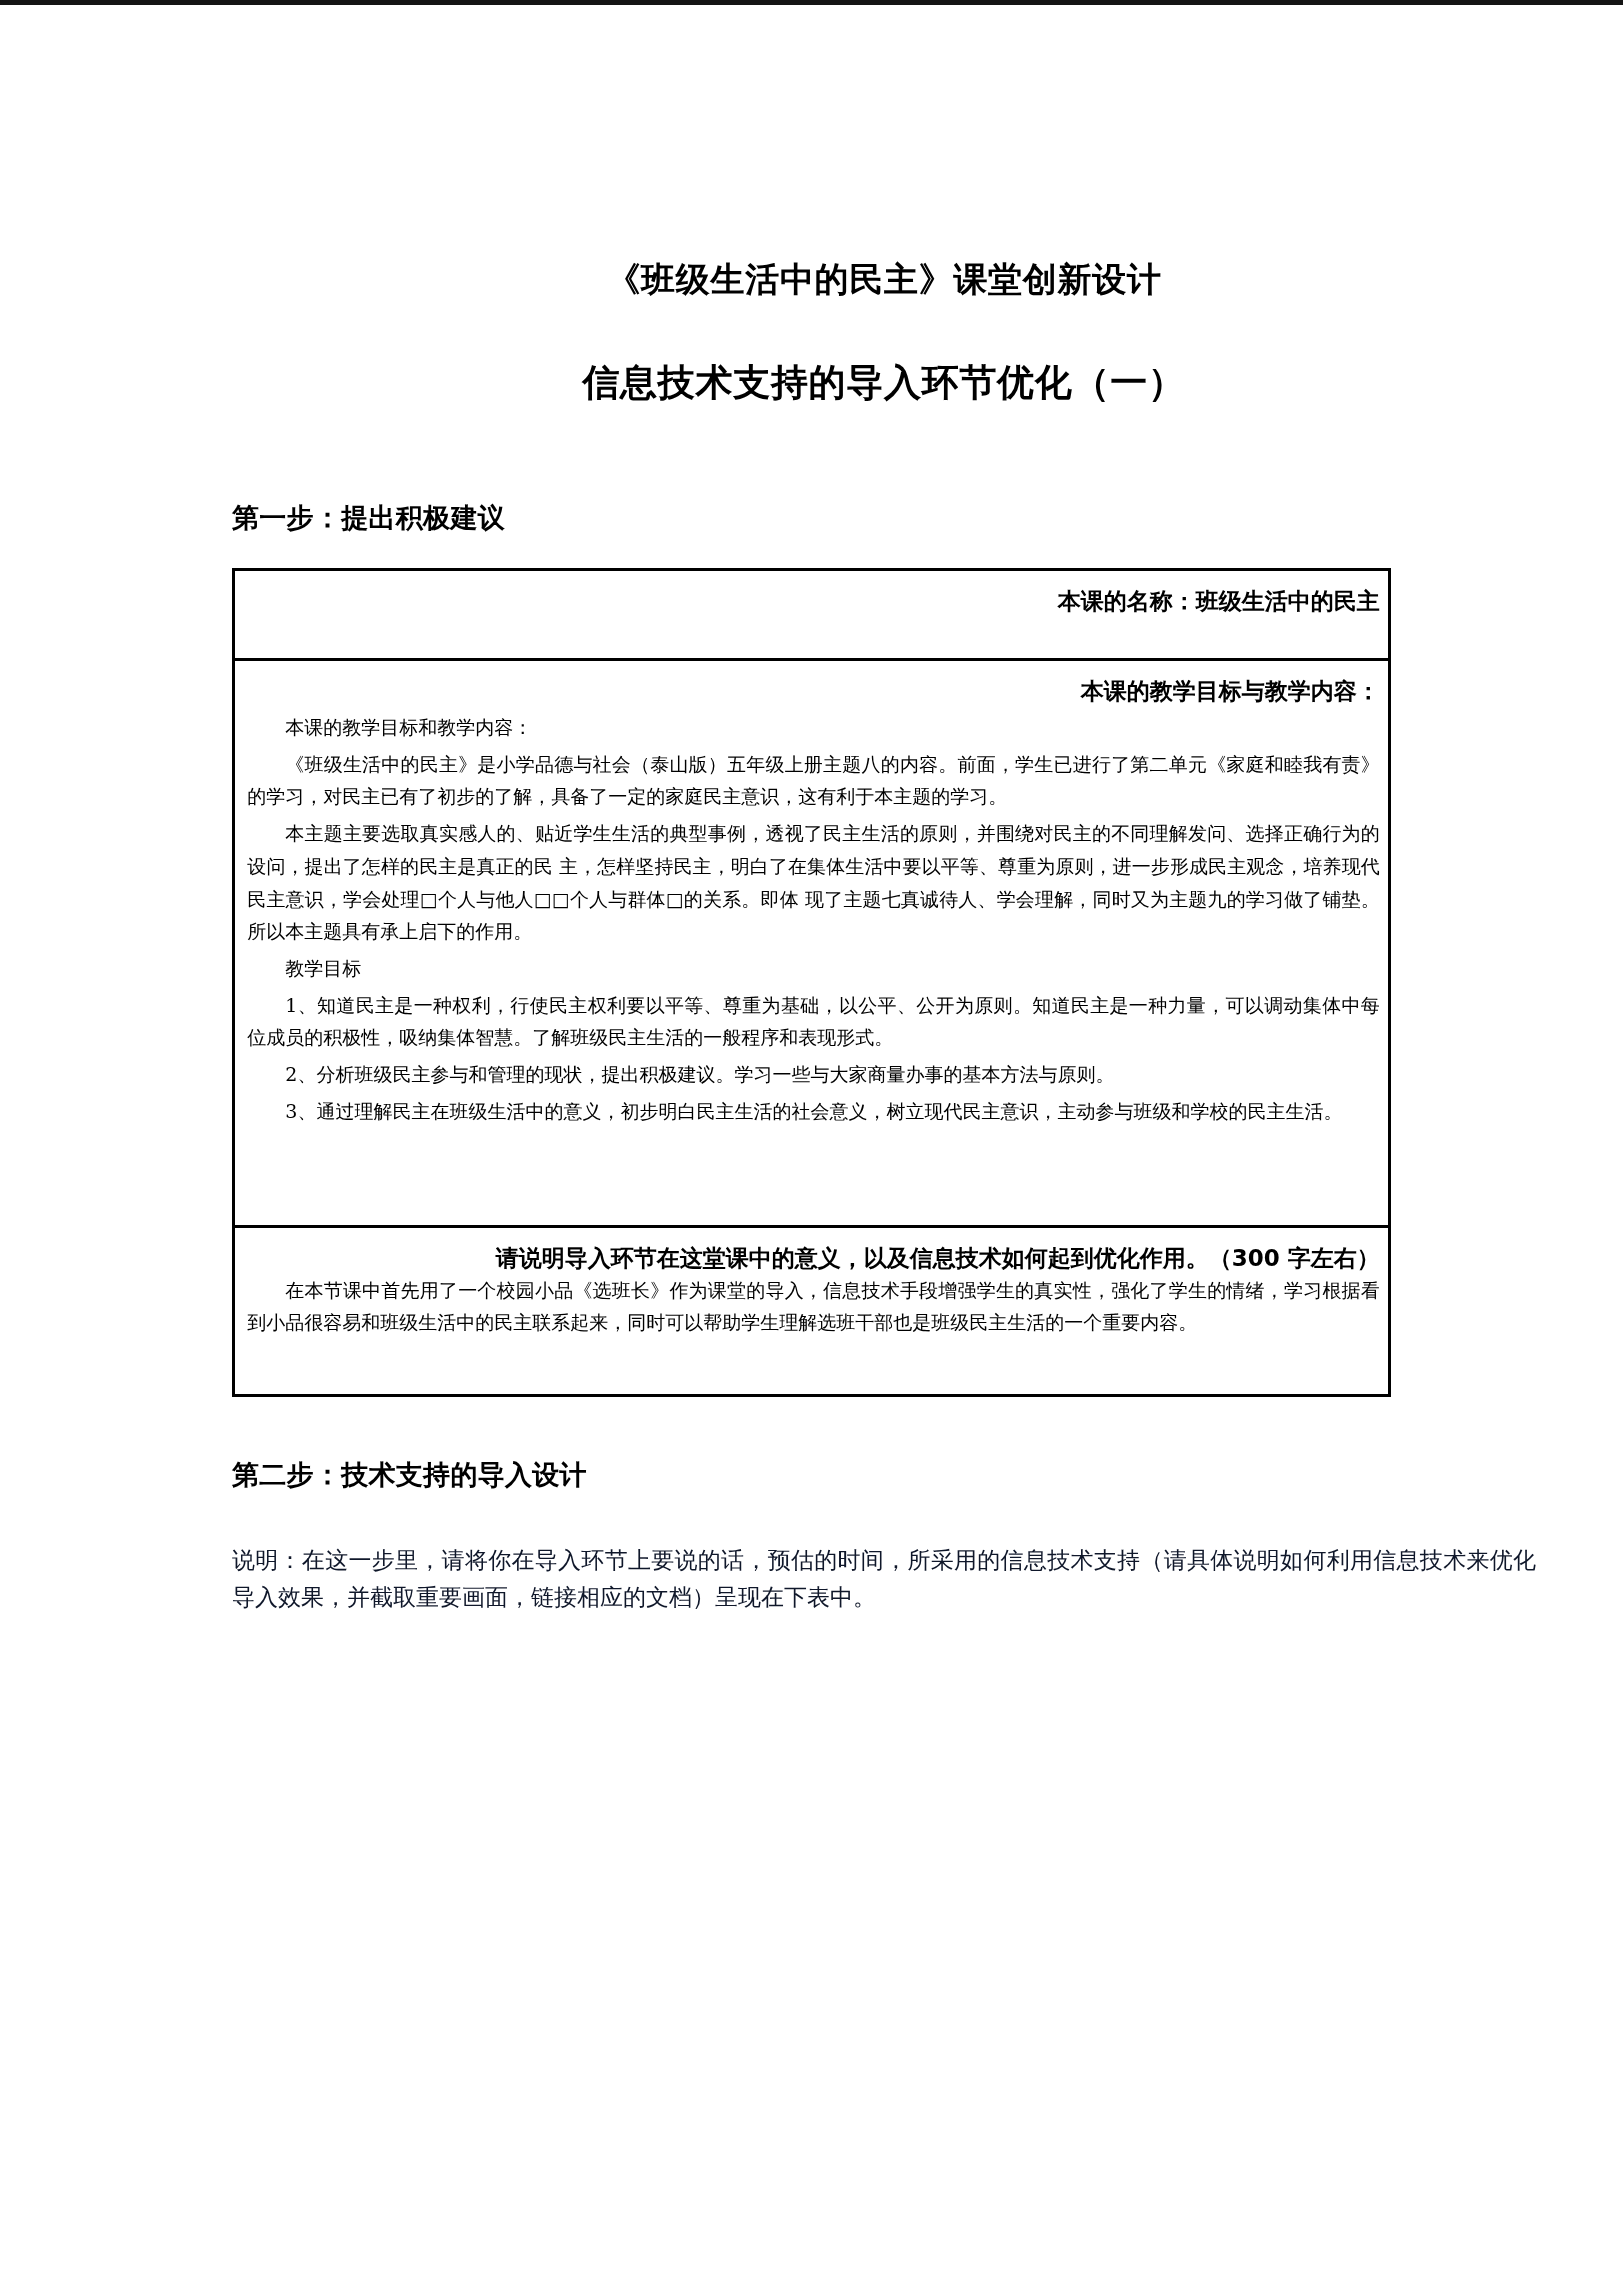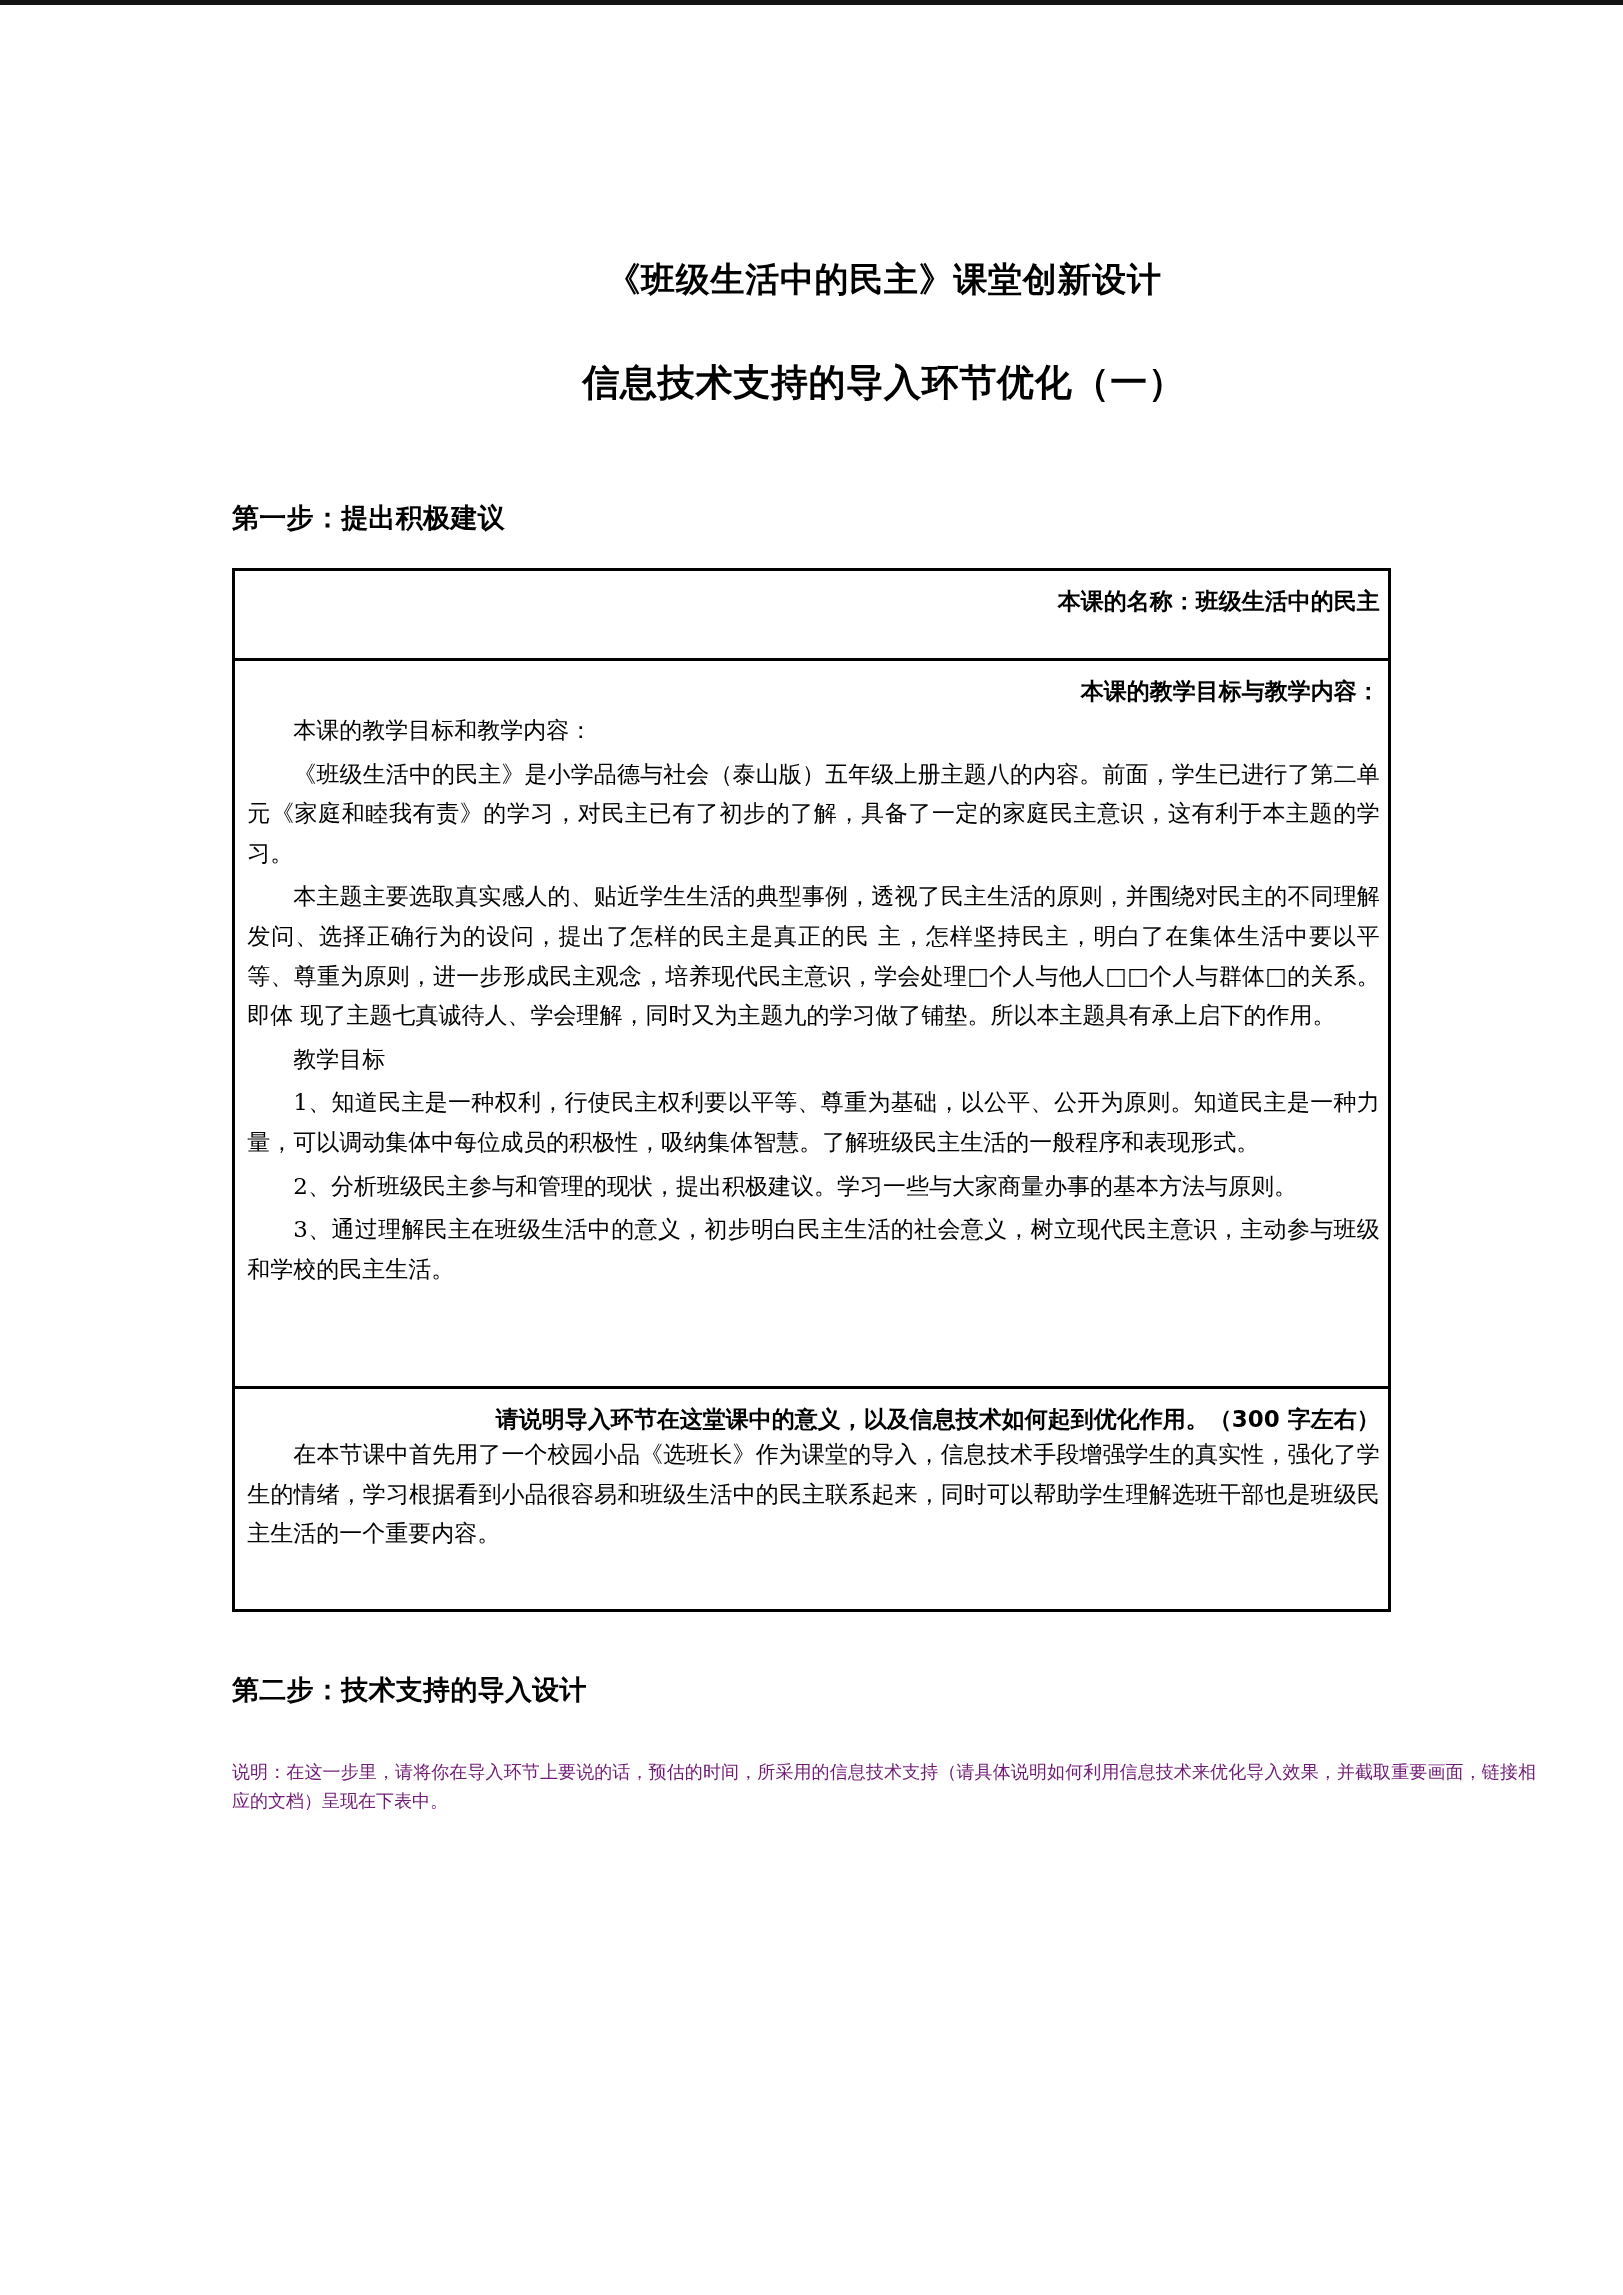--- a/index.html
+++ b/index.html
@@ -92,40 +92,40 @@
     font-size: 23px;
     line-height: 1.35;
     color: #000;
     margin: 0;
     text-align: right;
   }
 
   
   .body-p {
     font-family: "DejaVu Serif", "Liberation Serif", serif;
-    font-size: 23px;
+    font-size: 19px;
     line-height: 1.72;
     color: #000;
     margin: 0;
     text-align: justify;
     text-justify: inter-ideograph;
     text-indent: 2em;
   }
   .cell-b .body-p { margin-top: 4.1px; }
 
   
   .cell-tail-space { height: 82px; }
   .cell-tail-space-sm { height: 38px; }
 
   
   .note-p {
     font-family: "DejaVu Sans", "Liberation Sans", sans-serif;
-    font-size: 18px;
+    font-size: 23px;
     line-height: 1.62;
-    color: #701a75;
+    color: #0f172a;
     margin: 0;
     padding-top: 50px;
     text-align: justify;
     text-justify: inter-ideograph;
     text-indent: 0;
   }
 </style>
 </head>
 <body>
 

